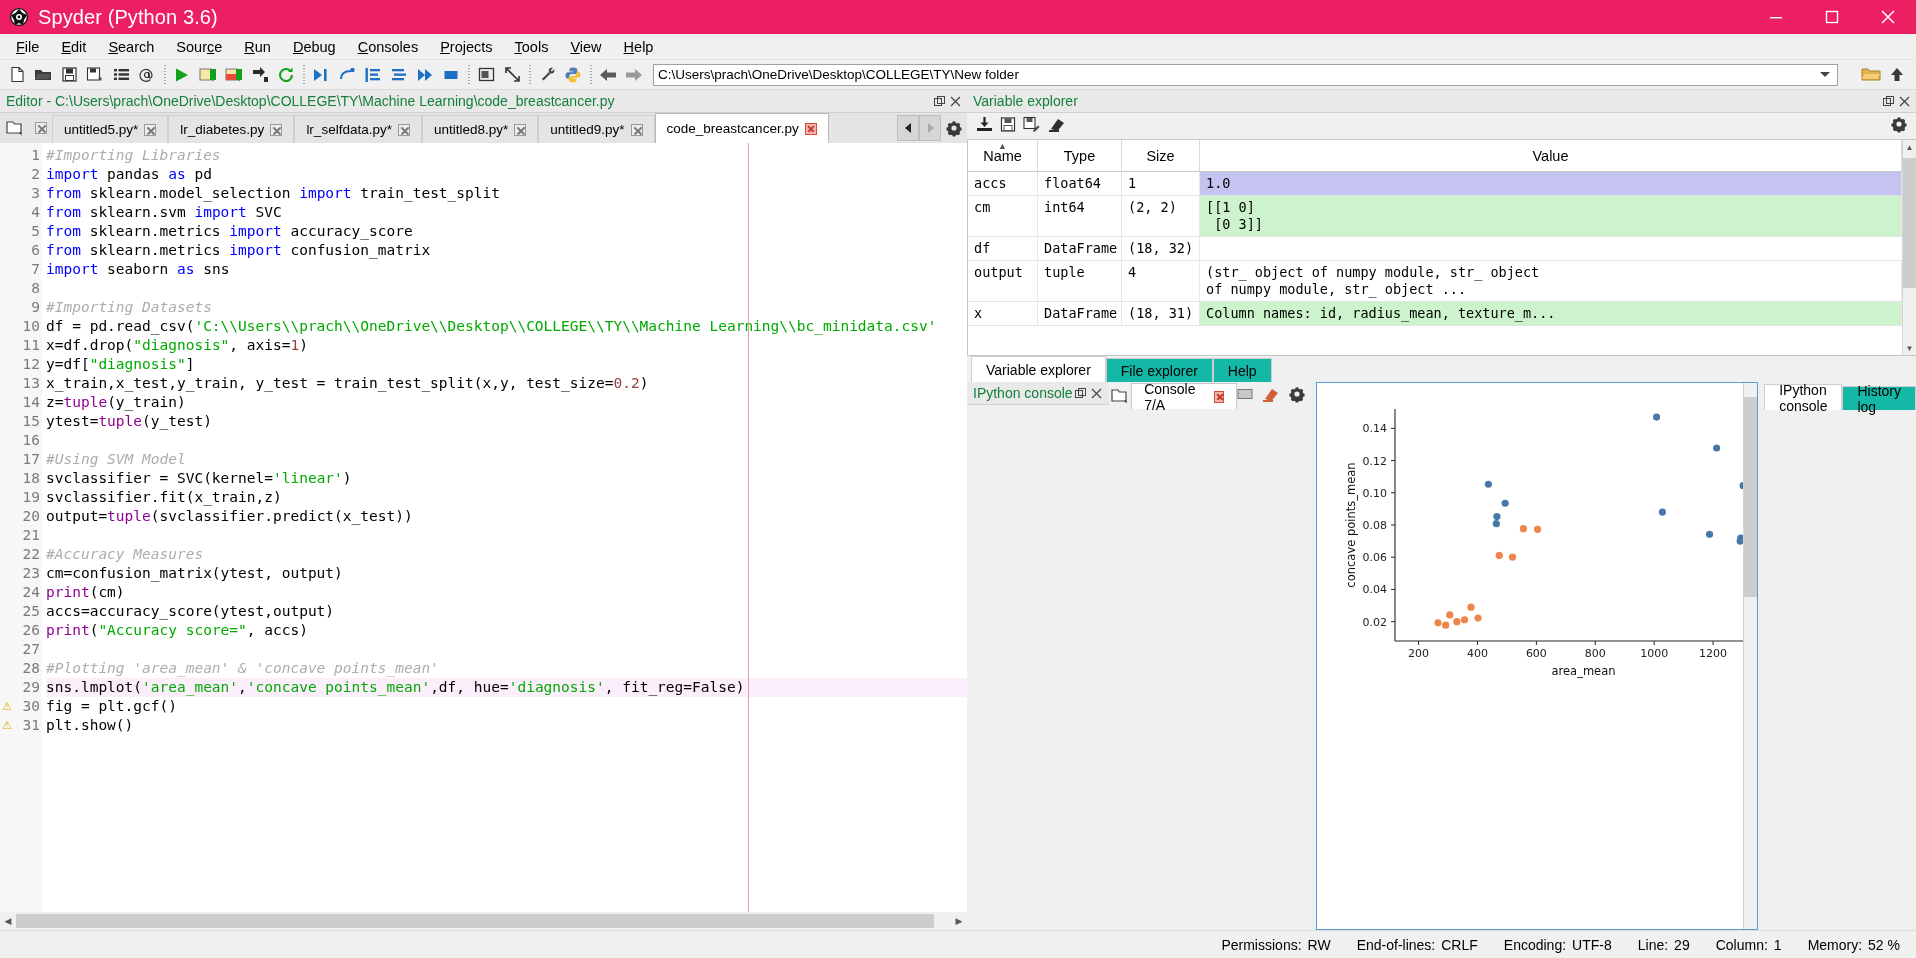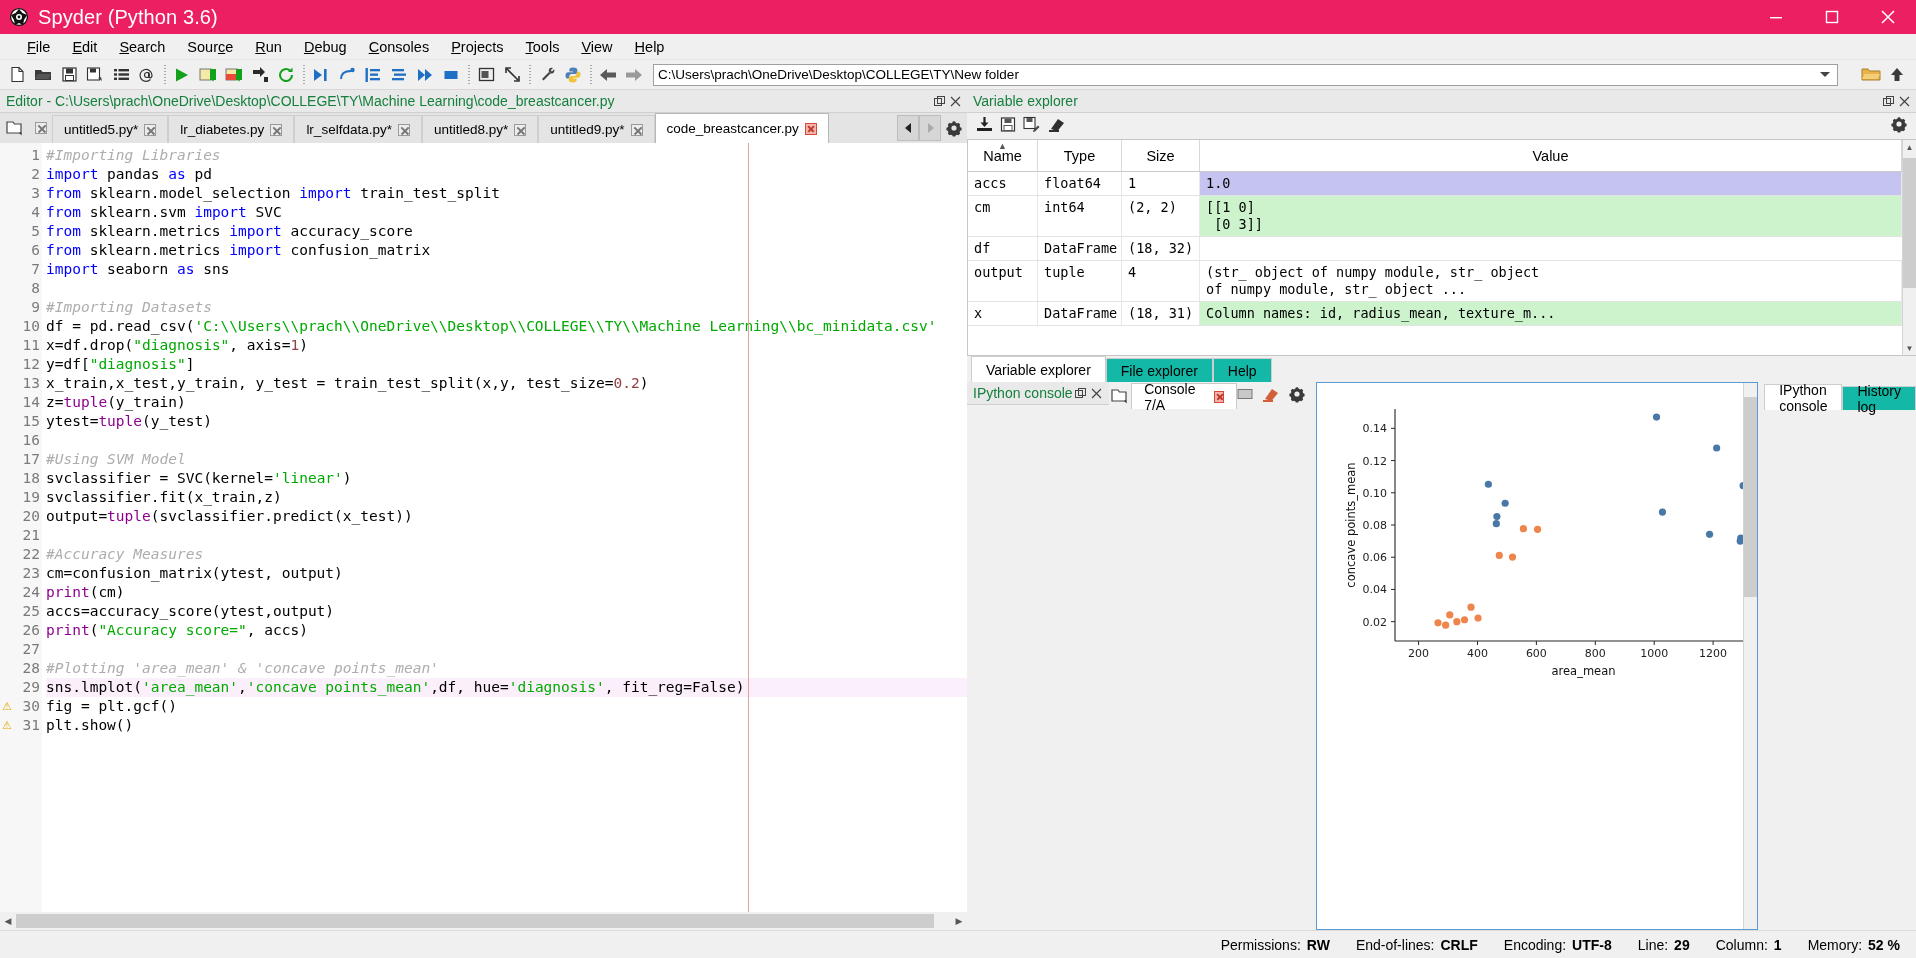--- a/index.html
+++ b/index.html
@@ -20,21 +20,21 @@
   .spyder-logo { width: 20px; height: 20px; position: relative; }
   .title-text { font-size: 20px; color: #ffffff; letter-spacing: .1px; }
   .title-spacer { flex: 1; }
   .win-btns { display: flex; height: 34px; }
   .win-btn { width: 56px; height: 34px; display: flex; align-items: center; justify-content: center; color: #fff; }
   .win-btn svg { display: block; }
 
   
   .menubar {
     height: 26px; flex: 0 0 26px; background: #f0f0f0; display: flex; align-items: center;
-    padding-left: 16px; border-bottom: 1px solid #e4e4e4;
+    padding-left: 5px; border-bottom: 1px solid #e4e4e4;
   }
   .menu-item { font-size: 14.5px; color: #000; padding: 2px 11px; line-height: 18px; }
   .menu-item u { text-decoration: underline; }
 
   
   .toolbar {
     height: 30px; flex: 0 0 30px; background: #f0f0f0; display: flex; align-items: center;
     padding-left: 4px; gap: 0px; border-bottom: 1px solid #d8d8d8;
   }
   .tb-btn { width: 26px; height: 26px; display: flex; align-items: center; justify-content: center; }
@@ -163,21 +163,21 @@
 
   .bottom-tabs { height: 28px; flex: 0 0 28px; display: flex; align-items: flex-end; background: #f0f0f0; padding-left: 4px; }
 
   
   .statusbar {
     height: 28px; flex: 0 0 28px; background: #f0f0f0; display: flex; align-items: center;
     justify-content: flex-end; gap: 26px; padding-right: 16px; font-size: 14px; border-top: 1px solid #dcdcdc;
   }
   .sb-item { display: flex; gap: 6px; }
   .sb-lab { color: #000; }
-  .sb-val { color: #000; font-weight: bold; }
+  .sb-val { color: #000; font-weight: normal; }
 </style>
 </head>
 <body>
 
 <div class="app">
 
   <div class="titlebar">
     <div class="title-left">
       <span class="spyder-logo">
         <svg width="20" height="20" viewBox="0 0 20 20">

